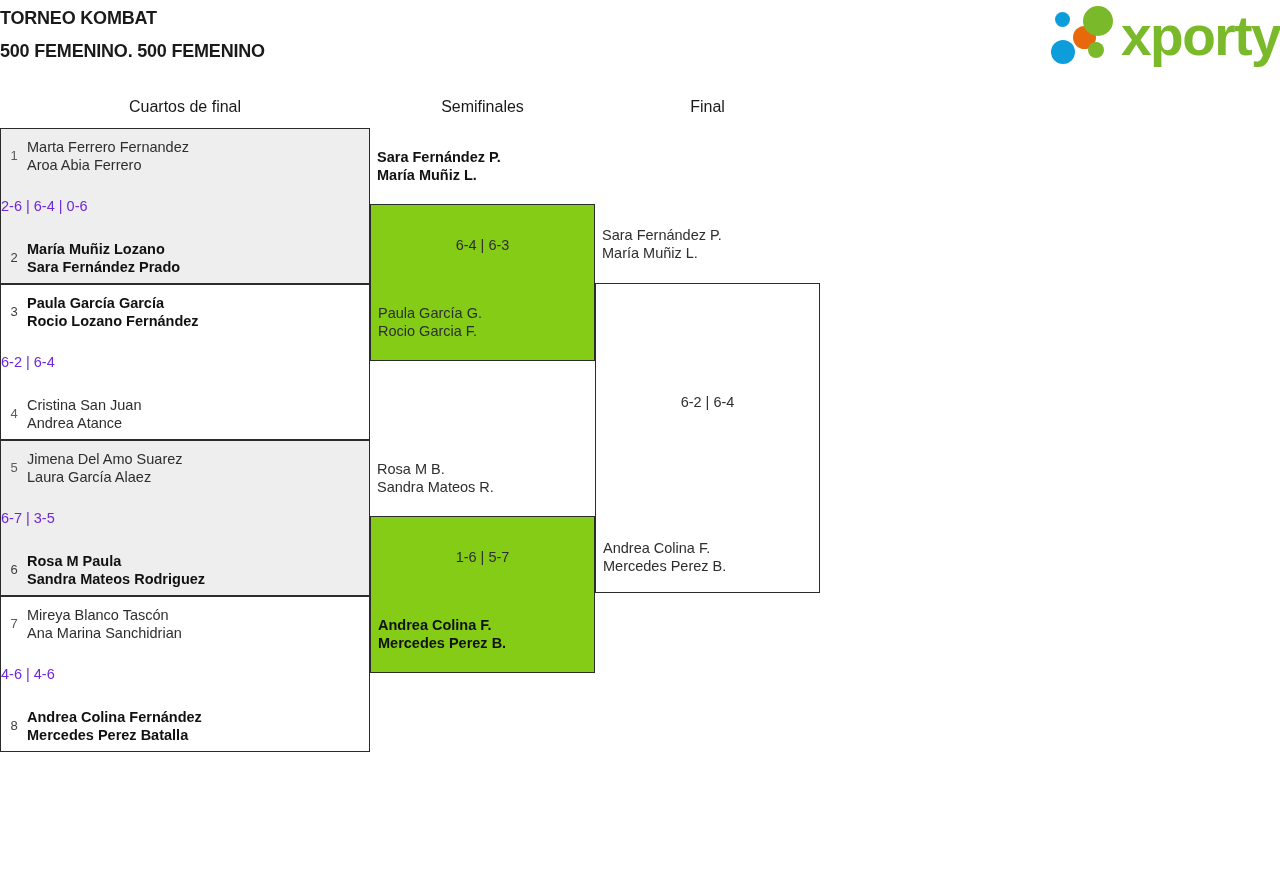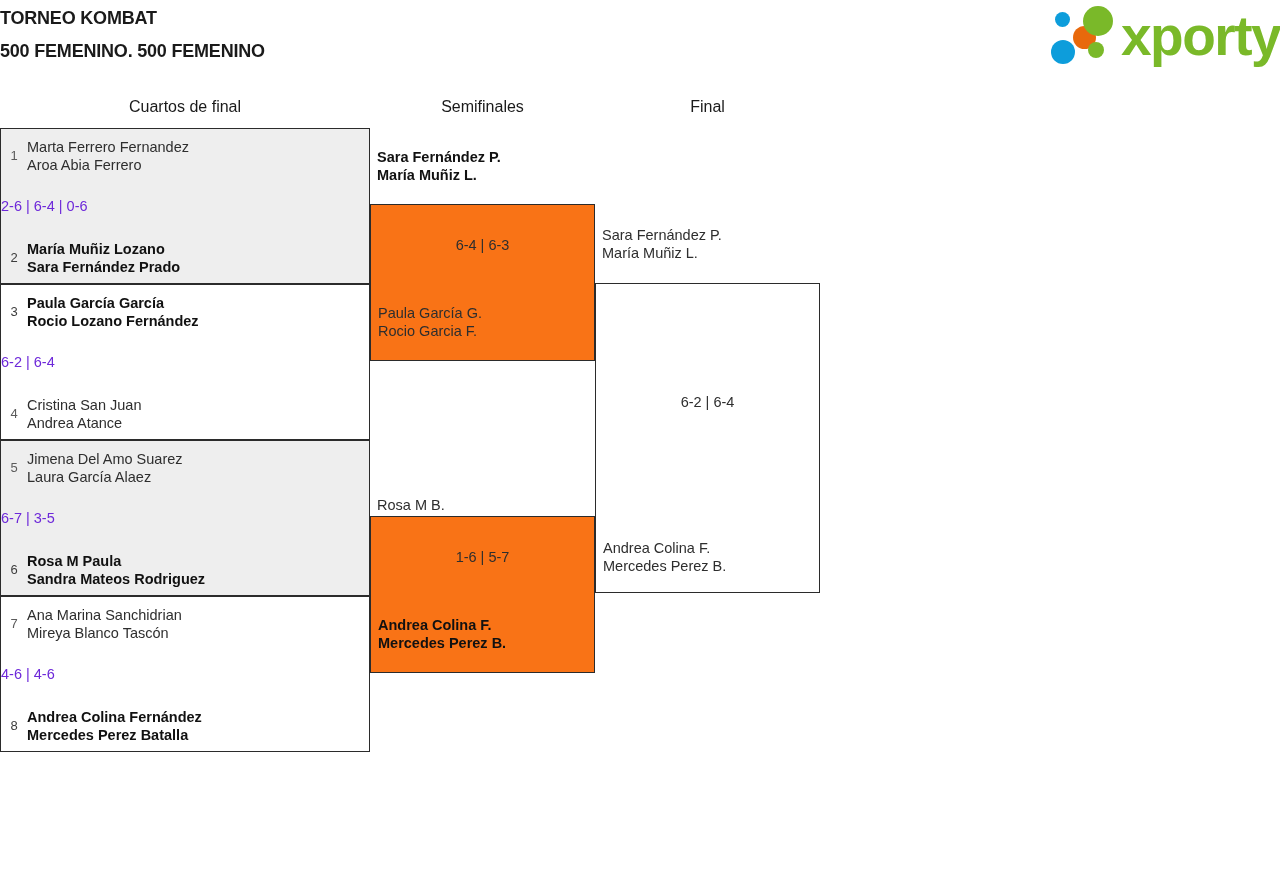--- a/index.html
+++ b/index.html
@@ -124,21 +124,21 @@
     text-align: left;
     font-size: 14.5px;
     color: #6d28d9;
   }
 
   
   .sf {
     position: absolute;
     width: 225px;
     border: 1px solid #2b2b2b;
-    background: #f97316;
+    background: #84cc16;
   }
   .sf-score {
     position: absolute;
     left: 0;
     width: 100%;
     text-align: center;
     font-size: 14.5px;
     color: #2e2e2e;
   }
   .sf-team {
@@ -250,22 +250,22 @@
           <div class="player">Rosa M Paula</div>
           <div class="player">Sandra Mateos Rodriguez</div>
         </div>
       </div>
     </div>
 
     <div class="qf" style="top:596px;">
       <div class="team team-top">
         <div class="seed">7</div>
         <div class="players">
+          <div class="player">Mireya Blanco Tascón</div>
           <div class="player">Ana Marina Sanchidrian</div>
-          <div class="player">Mireya Blanco Tascón</div>
         </div>
       </div>
       <div class="qf-score">4-6 | 4-6</div>
       <div class="team team-bottom winner">
         <div class="seed">8</div>
         <div class="players">
           <div class="player">Andrea Colina Fernández</div>
           <div class="player">Mercedes Perez Batalla</div>
         </div>
       </div>
@@ -276,21 +276,21 @@
       <div class="player">María Muñiz L.</div>
     </div>
     <div class="sf" style="left:370px; top:204px; height:157px;">
       <div class="sf-score" style="top:32px;">6-4 | 6-3</div>
       <div class="sf-team" style="top:99px;">
         <div class="player">Paula García G.</div>
         <div class="player">Rocio Garcia F.</div>
       </div>
     </div>
 
-    <div class="sf-team" style="position:absolute; left:377px; top:460px; width:212px;margin-top:36px;">
+    <div class="sf-team" style="position:absolute; left:377px; top:460px; width:212px;">
       <div class="player">Rosa M B.</div>
       <div class="player">Sandra Mateos R.</div>
     </div>
     <div class="sf" style="left:370px; top:516px; height:157px;">
       <div class="sf-score" style="top:32px;">1-6 | 5-7</div>
       <div class="sf-team winner" style="top:99px;">
         <div class="player">Andrea Colina F.</div>
         <div class="player">Mercedes Perez B.</div>
       </div>
     </div>

